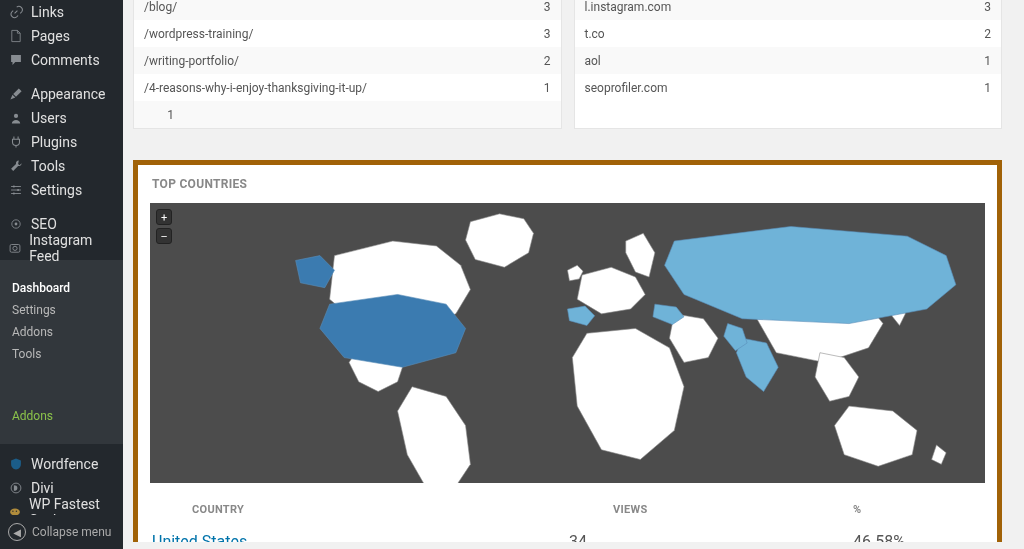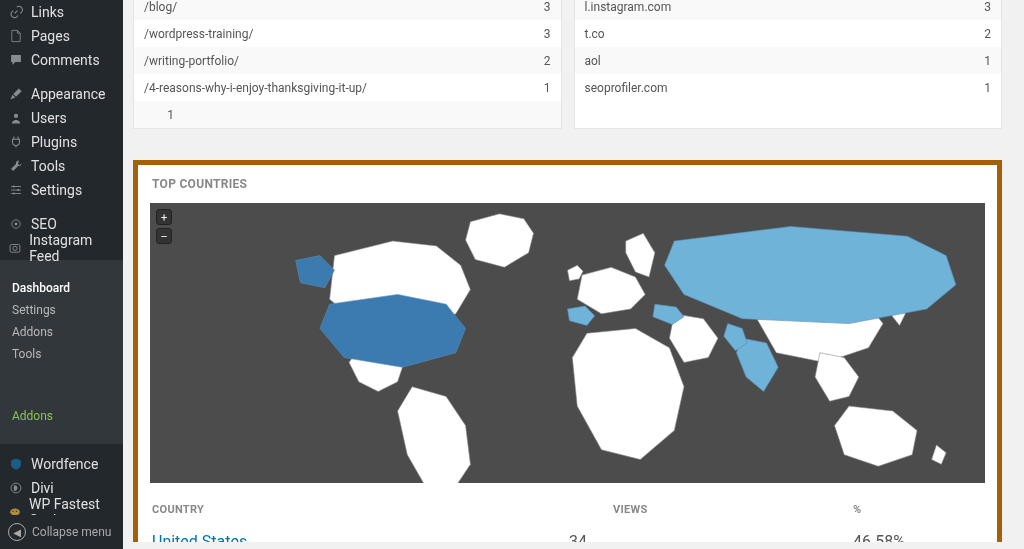--- a/index.html
+++ b/index.html
@@ -24,21 +24,21 @@
 .row2 .val{width:30px;text-align:right;}
 .row2.alt{background:#f9f9f9;}
 .countries-card{position:absolute;top:160px;left:10px;right:10px;background:#fff;border:5px solid #a16207;}
 .countries-card .card-header{padding:12px 14px;font-size:12px;font-weight:bold;color:#888;letter-spacing:.3px;}
 .map-wrap{position:relative;margin:0 12px;background:#4c4c4c;height:280px;}
 .map-wrap svg{display:block;width:100%;height:100%;}
 .zoom-ctrl{position:absolute;top:6px;left:6px;}
 .zoom-btn{width:14px;height:14px;background:#333;color:#fff;border-radius:3px;display:flex;align-items:center;justify-content:center;font-size:11px;margin-bottom:3px;border:1px solid #222;}
 .country-table{padding:10px 14px 0 14px;}
 .country-table .th-row{display:flex;font-size:11px;font-weight:bold;color:#888;padding:10px 0;letter-spacing:.3px;}
-.country-table .th-row .c1{flex:1;}
+.country-table .th-row .c1{flex:1;margin-left:40px;}
 .country-table .th-row .c2{width:240px;}
 .country-table .th-row .c3{width:130px;}
 .country-table .d-row{display:flex;font-size:16px;color:#0073aa;padding:6px 0;}
 .country-table .d-row .c1{flex:1;}
 .country-table .d-row .c2{width:240px;color:#555;}
 .country-table .d-row .c3{width:130px;color:#555;margin-left:44px;}
 .icon svg{width:14px;height:14px;fill:#a0a5aa;}
 </style>
 </head>
 <body>

